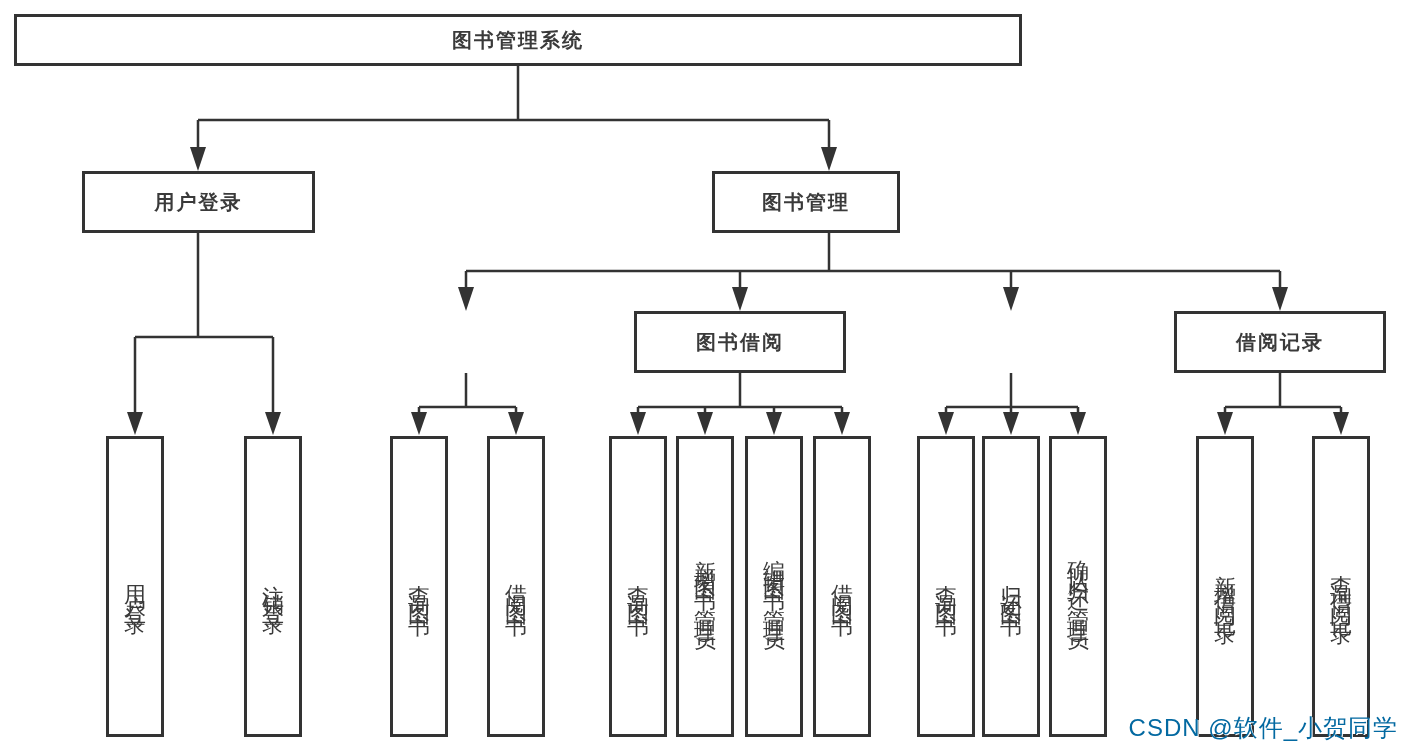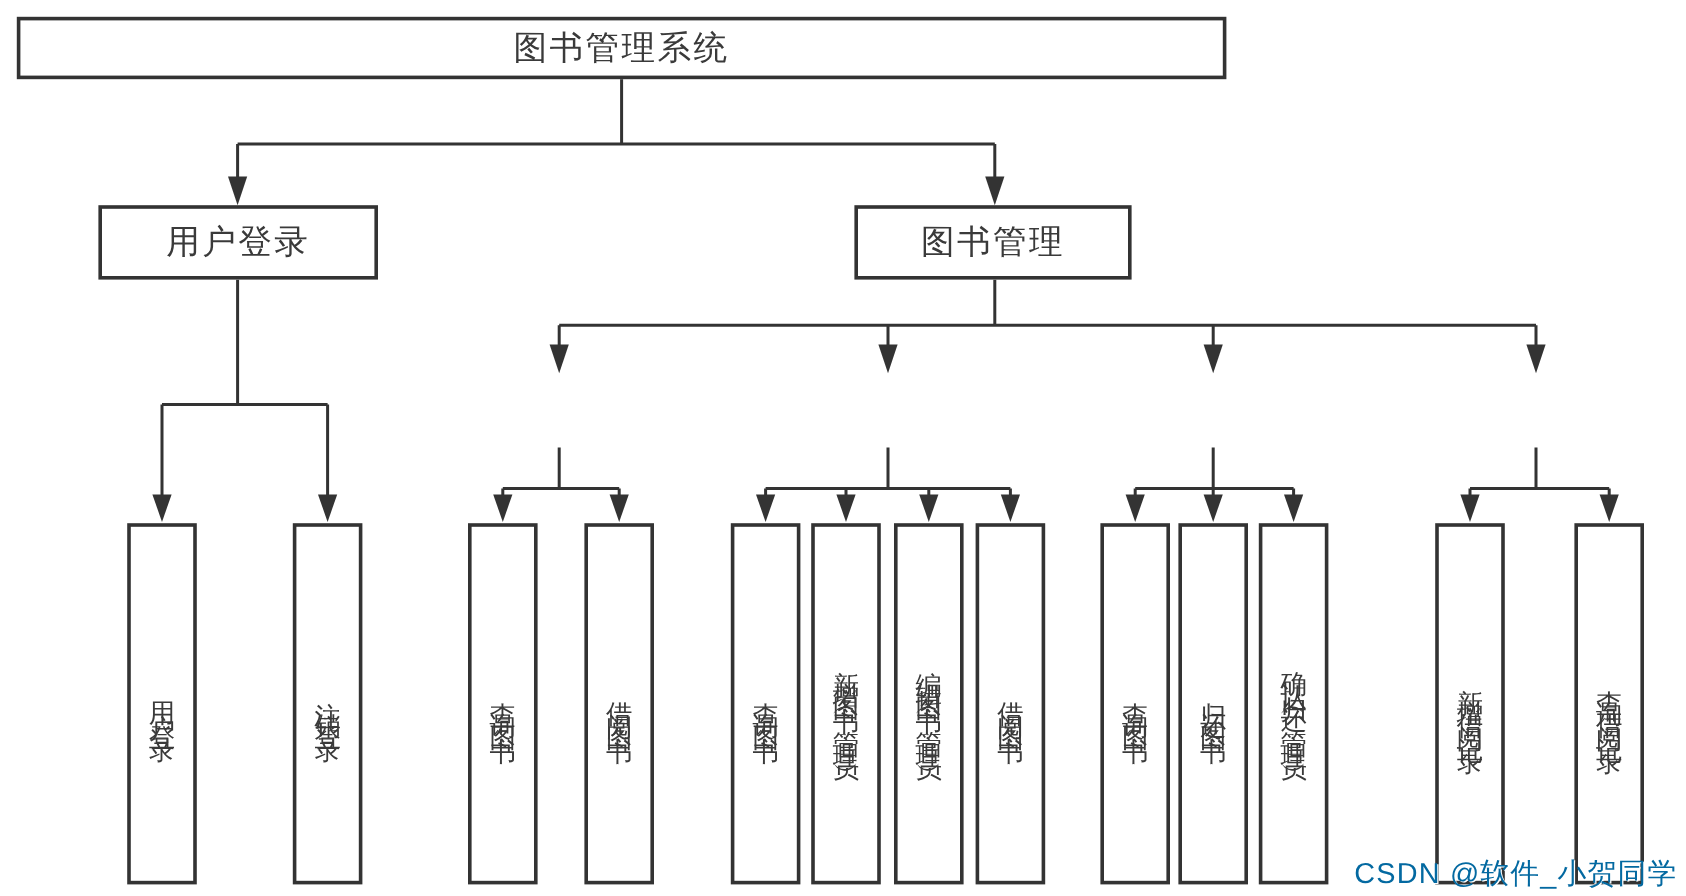--- a/index.html
+++ b/index.html
@@ -15,34 +15,34 @@
     position:absolute;
     box-sizing:border-box;
     border:3px solid #333333;
     background:#ffffff;
     color:#3a3a3a;
     display:flex;
     align-items:center;
     justify-content:center;
     z-index:2;
   }
-  .h{ font-size:28px; letter-spacing:2px; white-space:nowrap; }
+  .h{ font-size:20px; letter-spacing:2px; white-space:nowrap;font-weight:bold; }
   .v{
     writing-mode:vertical-rl;
     text-orientation:mixed;
     font-size:22px;
     letter-spacing:10px;
     line-height:1;
     padding:4px 0;
   }
   
   .n-root{left:14px;top:14px;width:1008px;height:52px;}
   
   .n-l2a{left:82px;top:171px;width:233px;height:62px;}
-  .n-l2b{left:712px;top:171px;width:231px;height:62px;}
+  .n-l2b{left:712px;top:171px;width:188px;height:62px;}
   
   .n-l3{top:311px;width:212px;height:62px;}
   .n-l3-0{left:360px;} .n-l3-1{left:634px;} .n-l3-2{left:905px;} .n-l3-3{left:1174px;}
   
   .leaf{top:436px;width:58px;height:301px;}
   .lf-0{left:106px;}  .lf-1{left:244px;}
   .lf-2{left:390px;}  .lf-3{left:487px;}
   .lf-4{left:609px;}  .lf-5{left:676px;}  .lf-6{left:745px;}  .lf-7{left:813px;}
   .lf-8{left:917px;}  .lf-9{left:982px;}  .lf-10{left:1049px;}
   .lf-11{left:1196px;} .lf-12{left:1312px;}
@@ -100,20 +100,22 @@
       <polygon points="1217,412 1233,412 1225,435"></polygon>
       <polygon points="1333,412 1349,412 1341,435"></polygon>
     </g>
   </svg>
 
   <div class="box h n-root">图书管理系统</div>
 
   <div class="box h n-l2a">用户登录</div>
   <div class="box h n-l2b">图书管理</div>
 
+  <div class="box h n-l3 n-l3-1">图书借阅</div>
+  <div class="box h n-l3 n-l3-3">借阅记录</div>
 
   <div class="box v leaf lf-0">用户登录</div>
   <div class="box v leaf lf-1">注销登录</div>
 
   <div class="box v leaf lf-2">查询图书</div>
   <div class="box v leaf lf-3">借阅图书</div>
 
   <div class="box v leaf lf-4">查询图书</div>
   <div class="box v leaf lf-5">新增图书（管理员）</div>
   <div class="box v leaf lf-6">编辑图书（管理员）</div>

